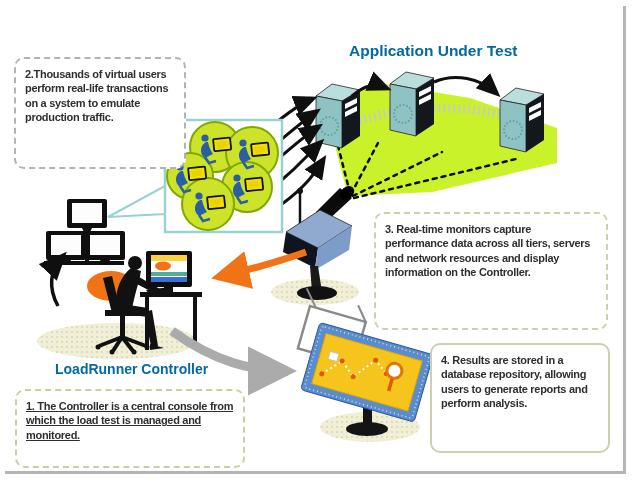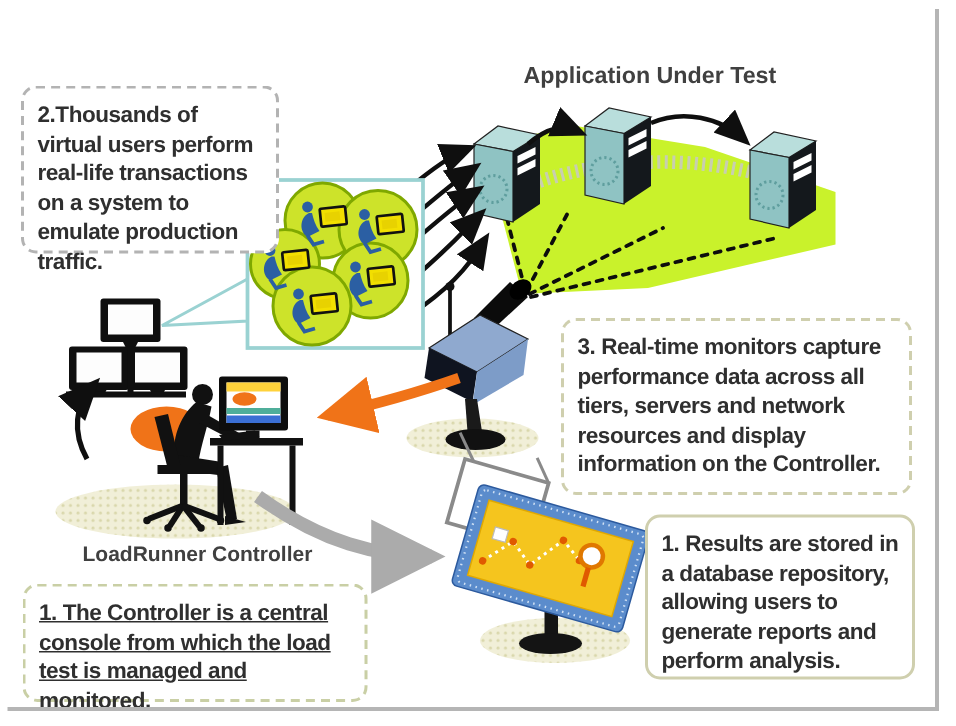--- a/index.html
+++ b/index.html
@@ -2,25 +2,25 @@
 <html><head>
 <meta charset="utf-8">
 <style>
   html,body{margin:0;padding:0;background:#fff;}
   .stage{position:relative;width:637px;height:484px;background:#fff;overflow:hidden;
          font-family:"Liberation Sans","DejaVu Sans",sans-serif;}
   .photo-frame{position:absolute;left:2px;top:3px;width:621px;height:468px;
 M               border:2px solid #262626;box-shadow:3px 3px 0 #b5b5b5;
                pointer-events:none;z-index:30;}
   .gfx{position:absolute;left:0;top:0;z-index:5;}
-  .label{position:absolute;z-index:10;color:#404040;font-weight:700;white-space:nowrap;}
+  .label{position:absolute;z-index:10;color:#0369a1;font-weight:700;white-space:nowrap;}
   .title{left:349px;top:42px;font-size:15.5px;}
   .ctrl-label{left:55px;top:361px;font-size:14px;}
   .callout{position:absolute;z-index:10;box-sizing:border-box;background:#fff;
-           border-radius:10px;color:#2f2f2f;font-weight:700;font-size:15px;
+           border-radius:10px;color:#2f2f2f;font-weight:700;font-size:11px;
            line-height:1.3;letter-spacing:-0.3px;padding:8px 9px;}
   .c2{left:14px;top:57px;width:172px;height:112px;border:2px dashed #b3b3b3;}
   .c3{left:374px;top:212px;width:234px;height:118px;border:2px dashed #cfcfae;}
   .c1{left:15px;top:389px;width:230px;height:79px;border:2px dashed #c9cfa5;text-decoration:underline;}
   .c4{left:430px;top:343px;width:180px;height:110px;border:2px solid #cfcfae;}
 </style>
 </head>
 <body>
 
 <div class="stage">
@@ -211,16 +211,16 @@
   <div class="label title">Application Under Test</div>
 
   <div class="label ctrl-label">LoadRunner Controller</div>
 
   <div class="callout c2">2.Thousands of virtual users perform real-life transactions on a system to emulate production traffic.</div>
 
   <div class="callout c3">3. Real-time monitors capture performance data across all tiers, servers and network resources and display information on the Controller.</div>
 
   <div class="callout c1">1. The Controller is a central console from which the load test is managed and monitored.</div>
 
-  <div class="callout c4">1. Results are stored in a database repository, allowing users to generate reports and perform analysis.</div>
+  <div class="callout c4">4. Results are stored in a database repository, allowing users to generate reports and perform analysis.</div>
 
   <div class="photo-frame"></div>
 </div>
 
 </body></html>

